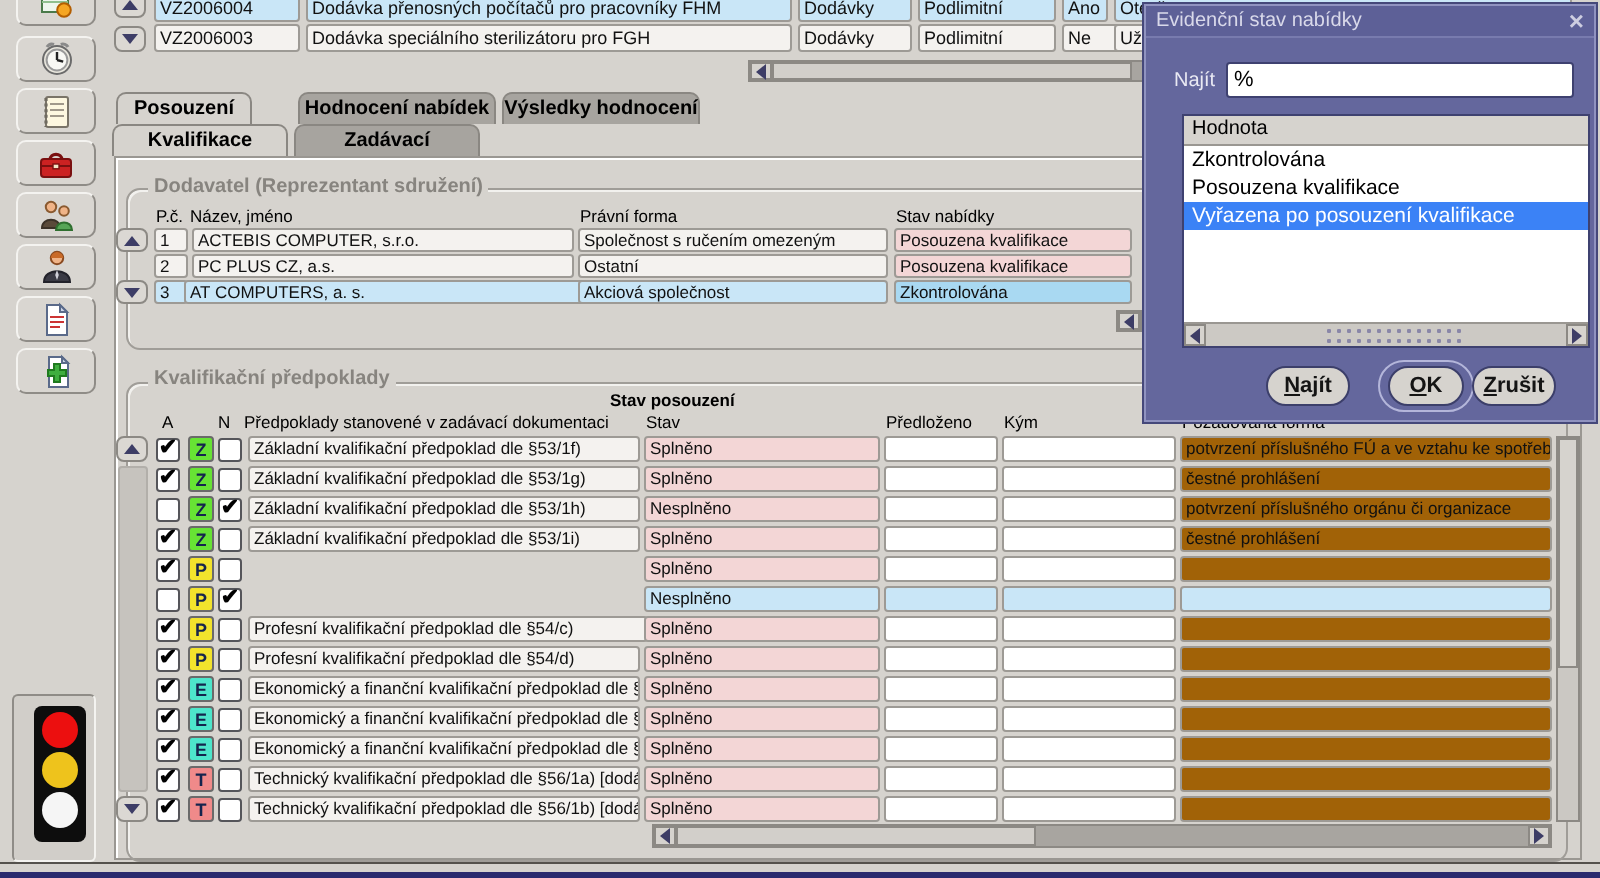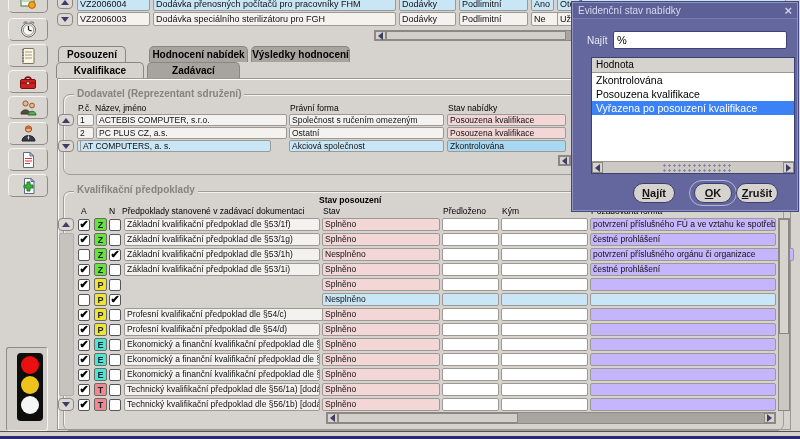--- a/index.html
+++ b/index.html
@@ -20,21 +20,21 @@
 
   
   .fld{position:absolute;height:13px;background:#f4f2ef;border:1px solid #9d9a95;border-radius:2px;
     font-size:8.5px;line-height:11px;padding:0 2px;overflow:hidden;white-space:nowrap;
     box-sizing:border-box;color:#111;}
   .top .fld{font-size:9px;height:14px;line-height:12px;}
   .pink{background:#f3d6d6;}
   .blue{background:#c9e6f7;}
   .blue2{background:#a9d9f2;}
   .white{background:#ffffff;}
-  .gray{background:#c4b5fd;}
+  .gray{background:#a16207;}
   .hdr{position:absolute;font-size:8.5px;color:#000;white-space:nowrap;}
   .hdr.b{font-weight:bold;}
   .group-title{position:absolute;font-size:10px;font-weight:bold;color:#87847f;background:#d6d3ce;
     padding:0 3px;z-index:2;white-space:nowrap;}
   .groupbox{position:absolute;border:1px solid #a09d98;border-radius:7px;
     box-shadow:inset 1px 1px 0 #f2f1ee;}
 
   .cb{position:absolute;width:12px;height:12px;background:#fff;border:1px solid #55555a;
     border-radius:2px;box-sizing:border-box;font-size:11px;line-height:9px;font-weight:bold;
     text-align:center;color:#000;overflow:visible;}
@@ -238,38 +238,38 @@
 
   <div class="fld" style="left:77px;top:127px;width:17px;height:12px">2</div>
   <div class="fld" style="left:96px;top:127px;width:191px;height:12px">PC PLUS CZ, a.s.</div>
   <div class="fld" style="left:289px;top:127px;width:155px;height:12px">Ostatní</div>
   <div class="fld pink" style="left:447px;top:127px;width:119px;height:12px">Posouzena kvalifikace</div>
 
   <div class="nav" style="left:58px;top:140px;height:12px">
       <div class="tri-down"></div>
     </div>
   <div class="fld blue" style="left:77px;top:140px;width:17px;height:12px">3</div>
-  <div class="fld blue" style="left:80px;top:140px;width:191px;height:12px">AT COMPUTERS, a. s.</div>
+  <div class="fld blue" style="left:92px;top:140px;width:225px;height:12px">AT COMPUTERS, a. s.</div>
   <div class="fld blue" style="left:289px;top:140px;width:155px;height:12px">Akciová společnost</div>
   <div class="fld blue2" style="left:447px;top:140px;width:119px;height:12px">Zkontrolována</div>
 
   <div class="sbh" style="left:558px;top:155px;width:228px;height:11px">
     <div class="sb-btn" style="left:0">
         <div class="tri-left"></div>
       </div>
     <div class="sb-thumb" style="left:11px;width:90px"></div>
   </div>
 
   <div class="group-title" style="left:74px;top:184px">Kvalifikační předpoklady</div>
   <div class="groupbox" style="left:63px;top:191px;width:719px;height:238px"></div>
 
   <div class="hdr" style="left:81px;top:206px">A</div>
   <div class="hdr" style="left:109px;top:206px">N</div>
   <div class="hdr" style="left:122px;top:206px">Předpoklady stanovené v zadávací dokumentaci</div>
-  <div class="hdr b" style="left:319px;top:195px">Stav posouzení</div>
+  <div class="hdr b" style="left:305px;top:195px">Stav posouzení</div>
   <div class="hdr" style="left:323px;top:206px">Stav</div>
   <div class="hdr" style="left:443px;top:206px">Předloženo</div>
   <div class="hdr" style="left:502px;top:206px">Kým</div>
   <div class="hdr" style="left:591px;top:206px">Požadovaná forma</div>
 
   <div class="gutter" style="left:59px;top:233px;width:15px;height:163px"></div>
   <div class="nav" style="left:58px;top:218px">
       <div class="tri-up"></div>
     </div>
   <div class="nav" style="left:58px;top:398px">
@@ -294,21 +294,21 @@
   <div class="fld white" style="left:501px;top:233px;width:87px"></div>
   <div class="fld gray" style="left:590px;top:233px;width:186px">čestné prohlášení</div>
 
   <div class="cb" style="left:78px;top:249px"></div>
   <div class="badge" style="left:94px;top:248px" data-type="Z">Z</div>
   <div class="cb" style="left:109px;top:249px">✔</div>
   <div class="fld" style="left:124px;top:248px;width:196px">Základní kvalifikační předpoklad dle §53/1h)</div>
   <div class="fld pink" style="left:322px;top:248px;width:118px">Nesplněno</div>
   <div class="fld white" style="left:442px;top:248px;width:57px"></div>
   <div class="fld white" style="left:501px;top:248px;width:87px"></div>
-  <div class="fld gray" style="left:590px;top:248px;width:204px">potvrzení příslušného orgánu či organizace</div>
+  <div class="fld gray" style="left:590px;top:248px;width:186px">potvrzení příslušného orgánu či organizace</div>
 
   <div class="cb" style="left:78px;top:264px">✔</div>
   <div class="badge" style="left:94px;top:263px" data-type="Z">Z</div>
   <div class="cb" style="left:109px;top:264px"></div>
   <div class="fld" style="left:124px;top:263px;width:196px">Základní kvalifikační předpoklad dle §53/1i)</div>
   <div class="fld pink" style="left:322px;top:263px;width:118px">Splněno</div>
   <div class="fld white" style="left:442px;top:263px;width:57px"></div>
   <div class="fld white" style="left:501px;top:263px;width:87px"></div>
   <div class="fld gray" style="left:590px;top:263px;width:186px">čestné prohlášení</div>
 

